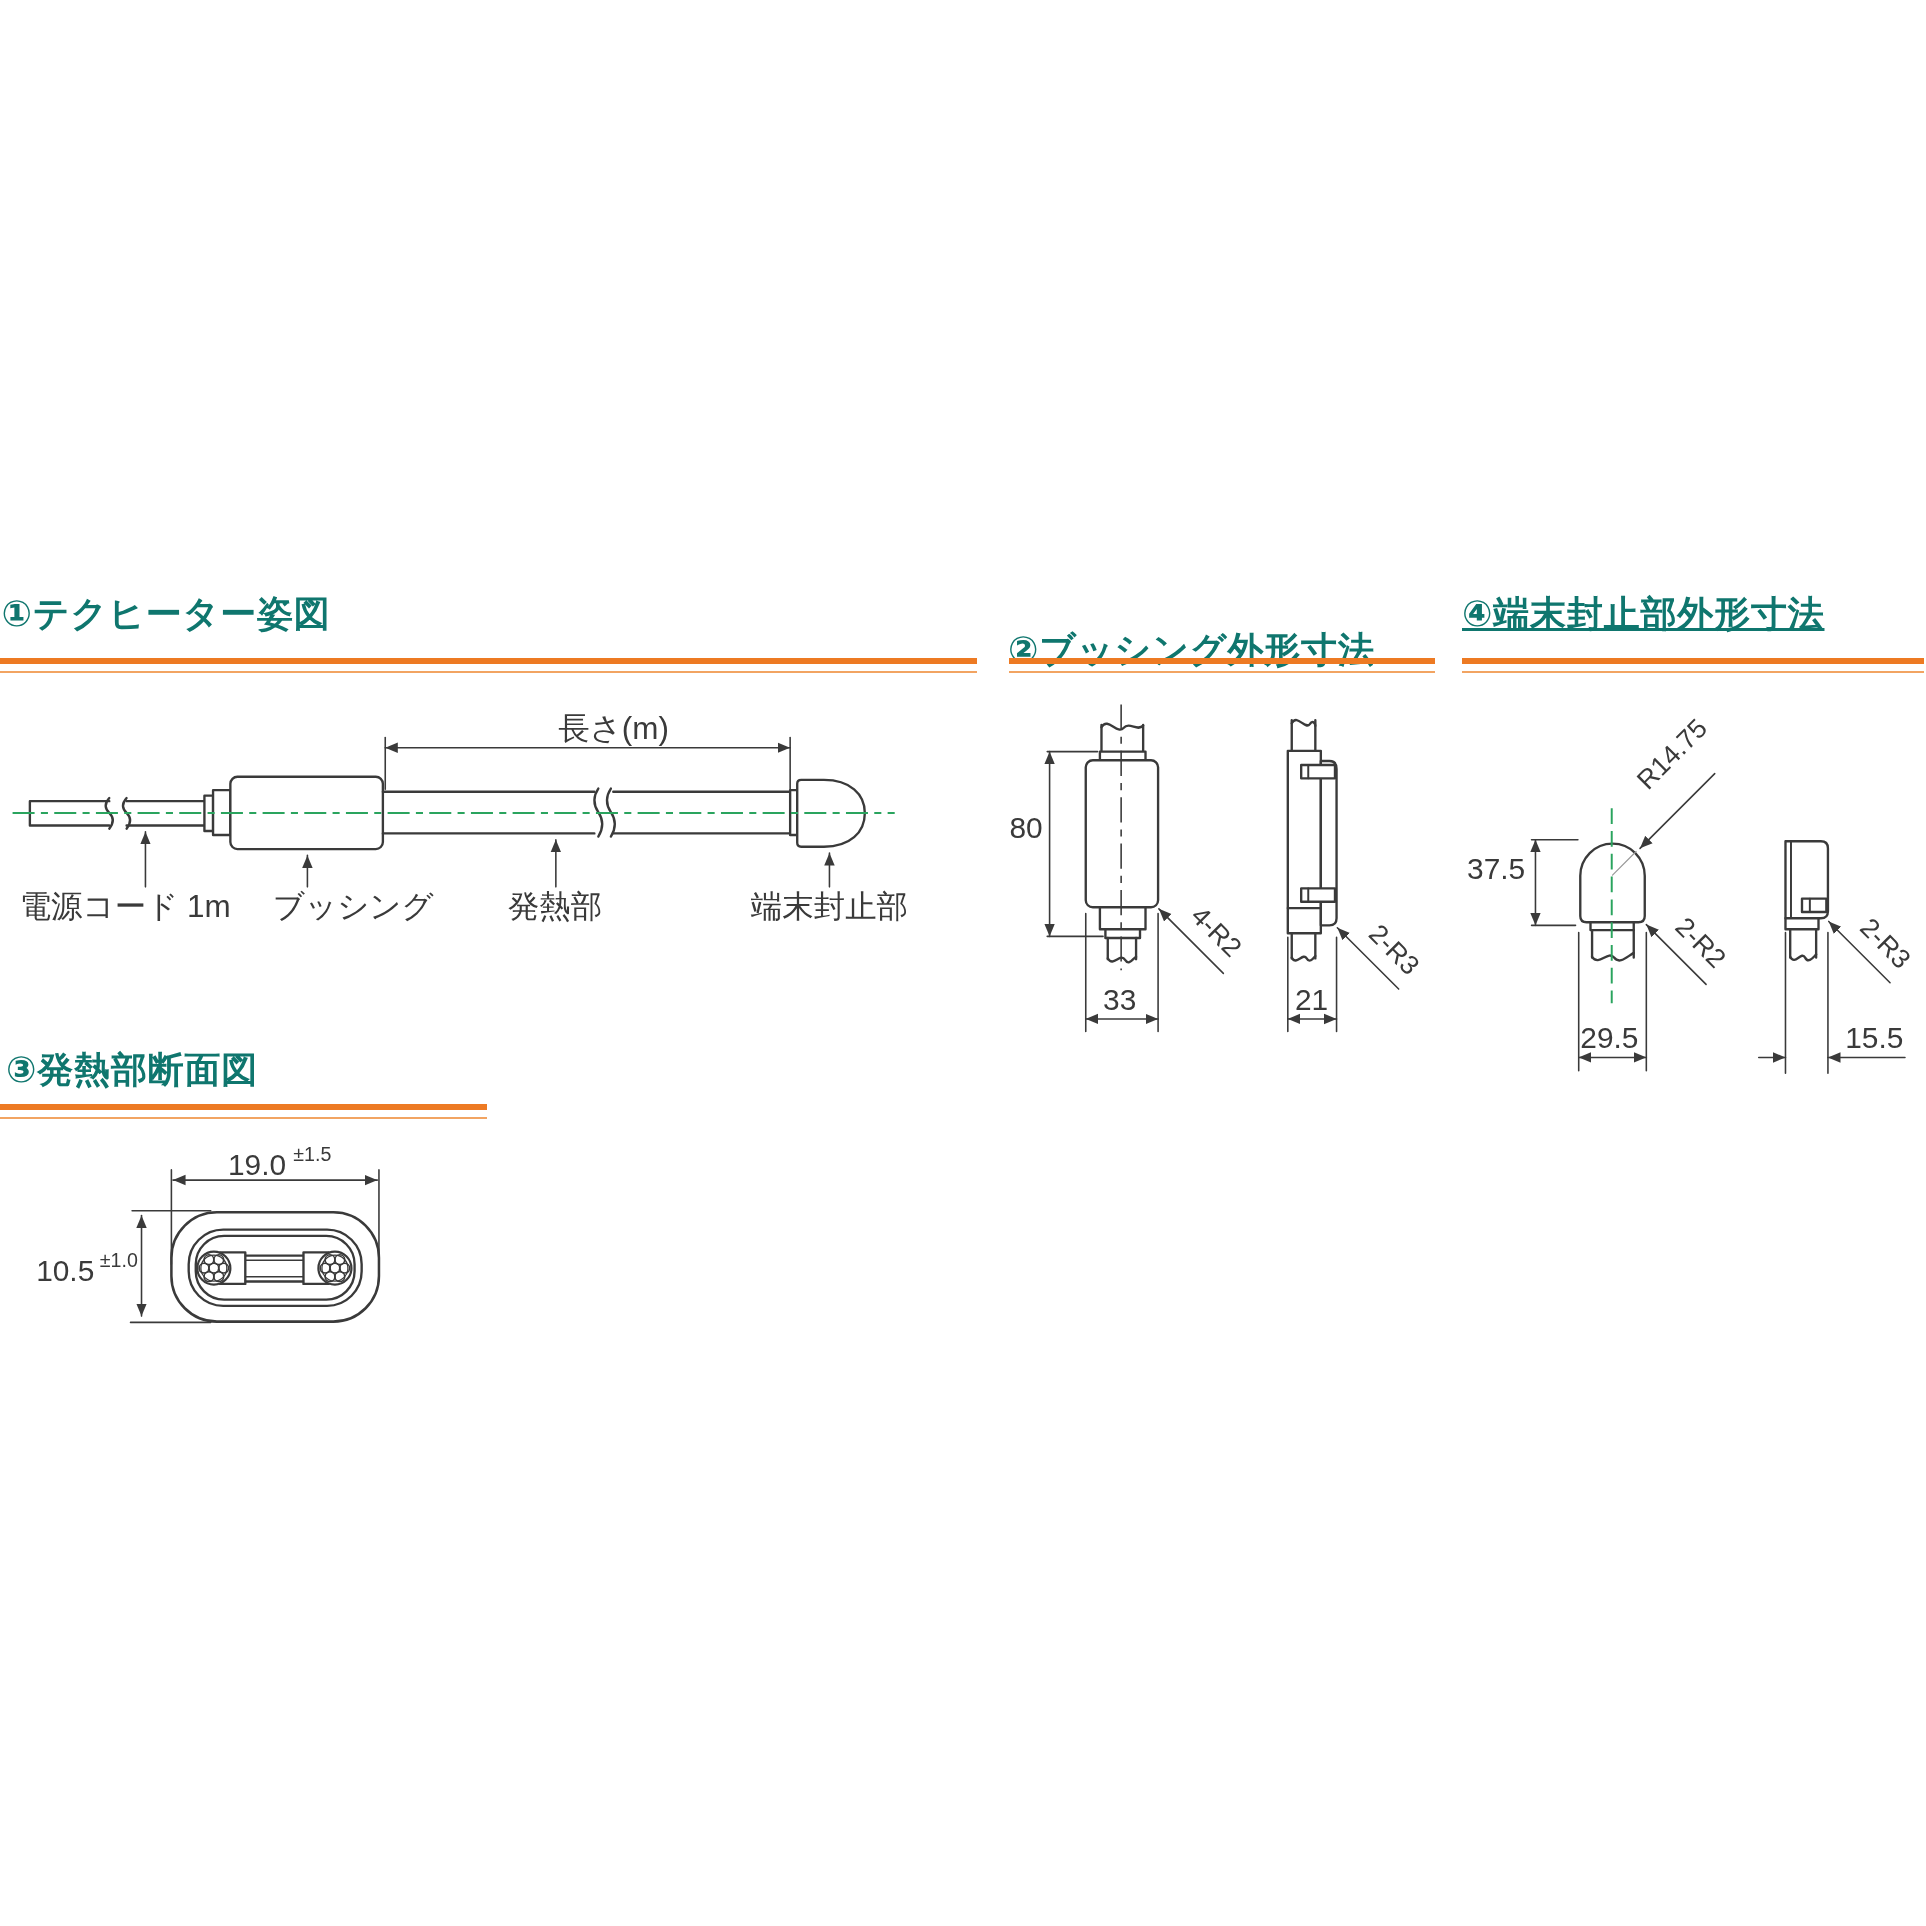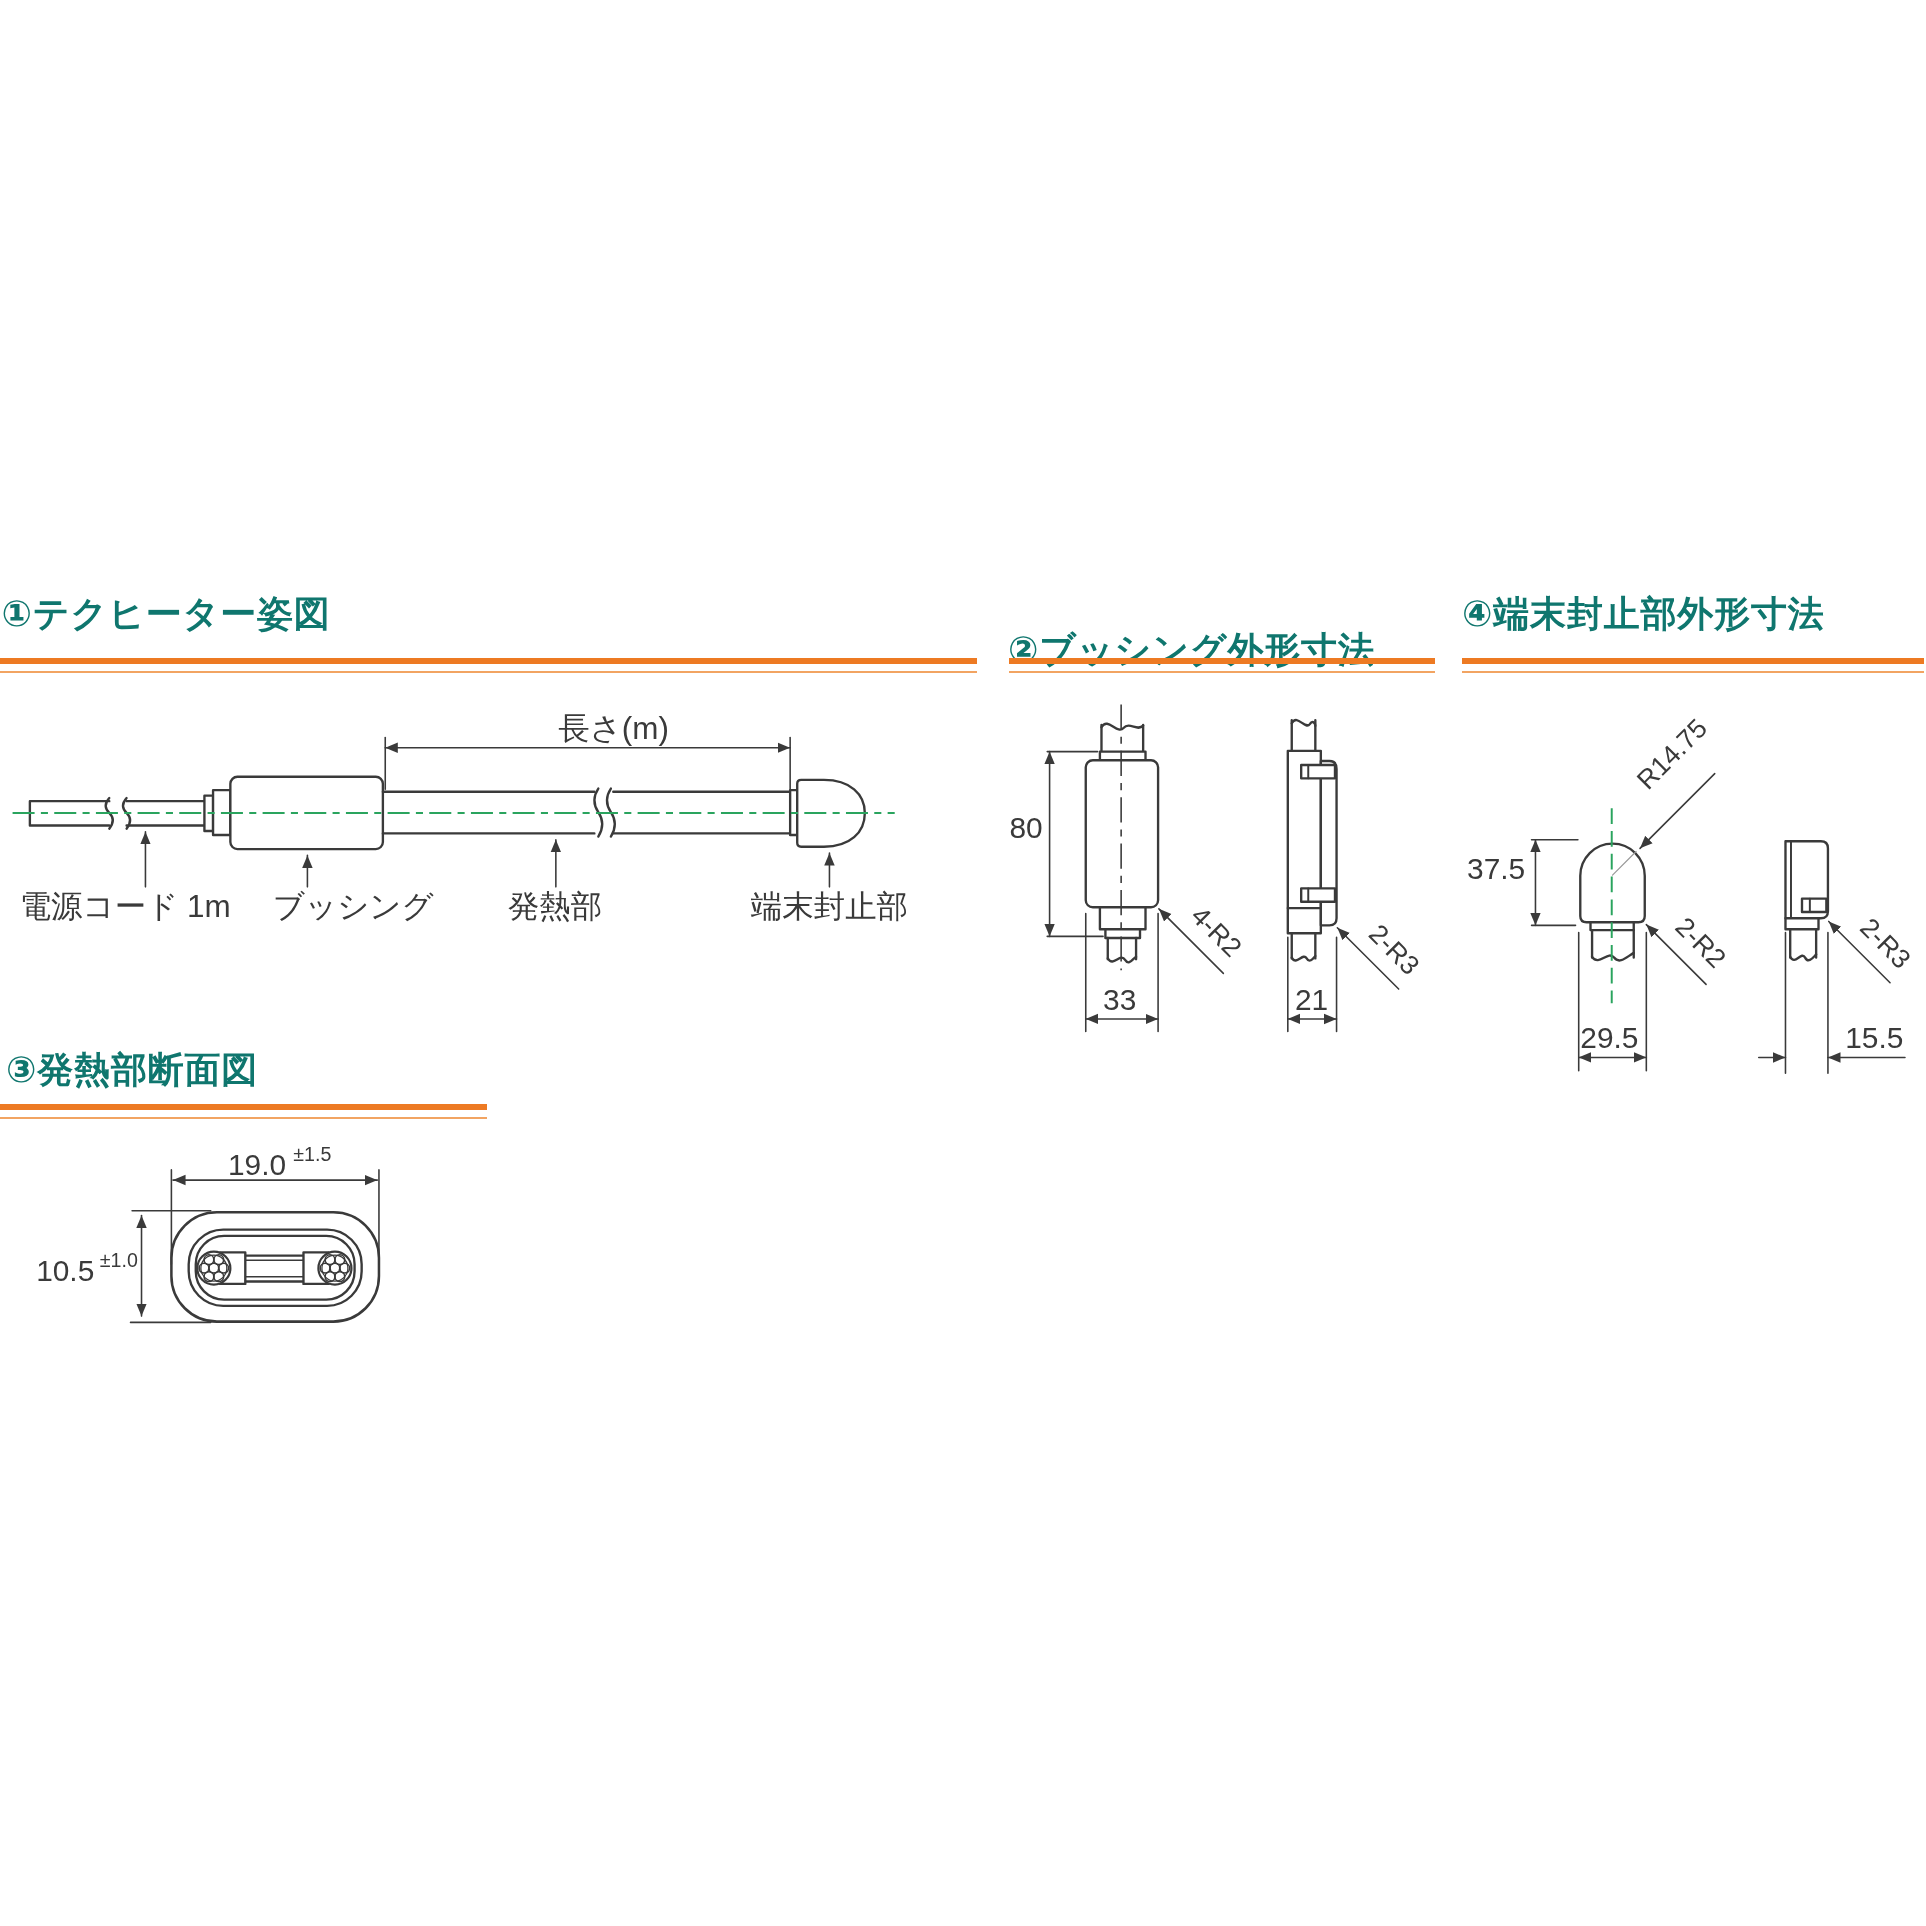--- a/index.html
+++ b/index.html
@@ -15,21 +15,21 @@
   .lbl{font-size:40px;}
   .callout{font-size:34px;}
 </style>
 </head>
 <body>
 
 <div class="page">
 
   <div class="section-title" style="left:1.6px;top:595px;">①テクヒーター姿図</div>
   <div class="section-title" style="left:1008px;top:595px;margin-top:36px;">②ブッシング外形寸法</div>
-  <div class="section-title" style="left:1462px;top:595px;">④端末封止部外形寸法</div>
+  <div class="section-title" style="left:1462px;top:595px;text-decoration:underline;">④端末封止部外形寸法</div>
   <div class="section-title" style="left:6px;top:1051px;">③発熱部断面図</div>
 
   <div class="rule-thick" style="left:0;top:658px;width:977px;"></div>
   <div class="rule-thin" style="left:0;top:671px;width:977px;"></div>
   <div class="rule-thick" style="left:1009px;top:658px;width:426px;"></div>
   <div class="rule-thin" style="left:1009px;top:671px;width:426px;"></div>
   <div class="rule-thick" style="left:1462px;top:658px;width:462px;"></div>
   <div class="rule-thin" style="left:1462px;top:671px;width:462px;"></div>
   <div class="rule-thick" style="left:0;top:1104px;width:487px;"></div>
   <div class="rule-thin" style="left:0;top:1117px;width:487px;"></div>

